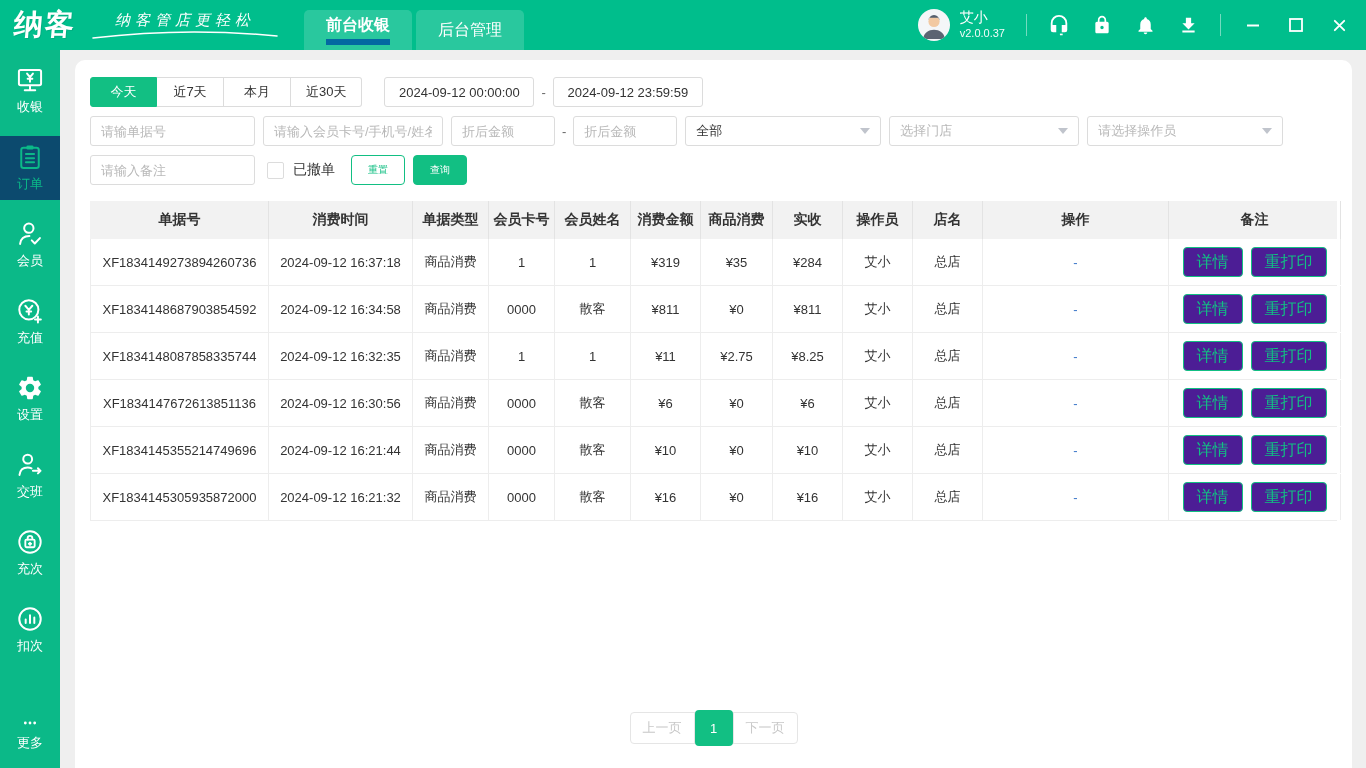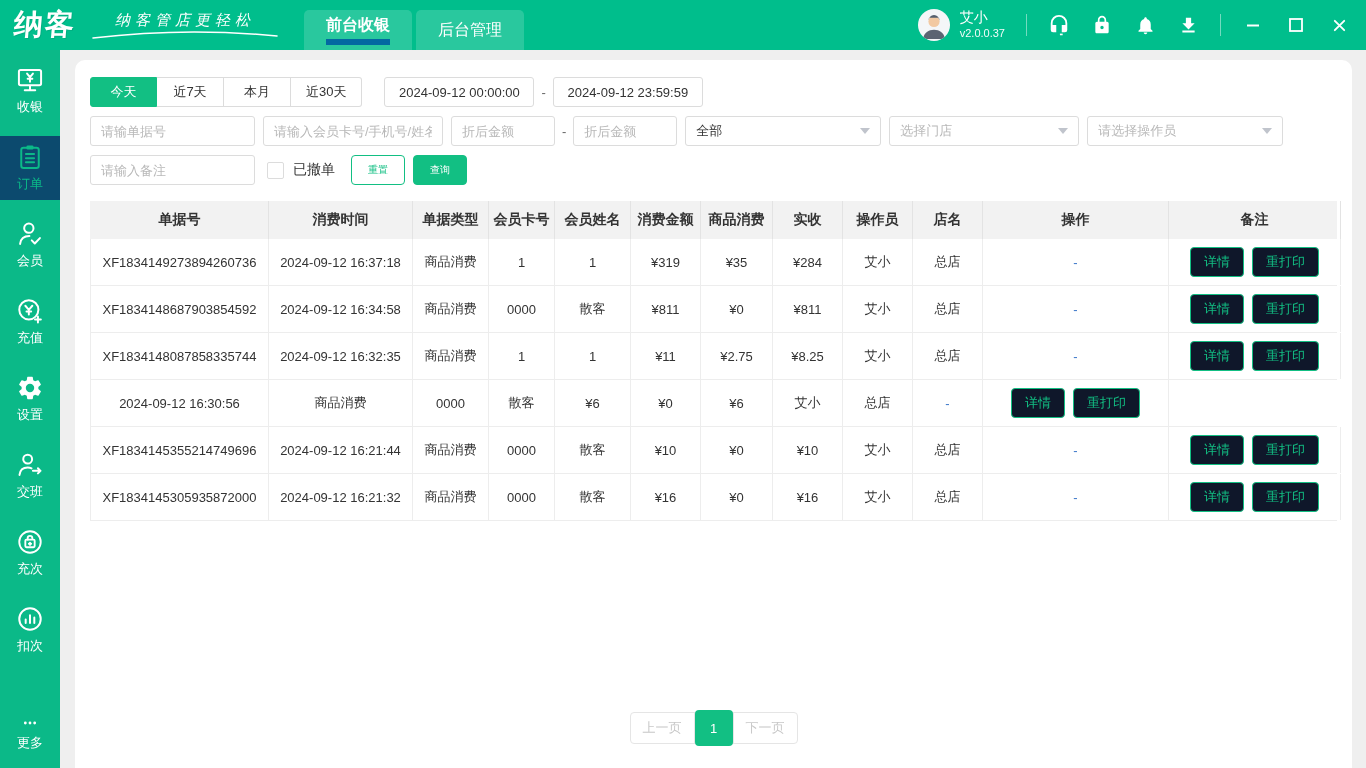--- a/index.html
+++ b/index.html
@@ -93,21 +93,21 @@
     grid-template-columns: 178px 144px 76px 66px 76px 70px 72px 70px 70px 70px 186px 172px;
     border-left: 1px solid #EDEDED; }
   .th, .td { display: flex; align-items: center; justify-content: center;
     border-right: 1px solid #EDEDED; height: 100%; font-size: 13px; color: #333;
     white-space: nowrap; overflow: hidden; }
   .thead { background: #F2F2F2; height: 38px; border-left-color: #F2F2F2; }
   .thead .th { font-weight: bold; font-size: 14px; border-right-color: #E3E3E3; }
   .row { height: 47px; border-bottom: 1px solid #EDEDED; }
   .td.remark { color: #3D77C9; }
   .btn-mini { height: 30px; padding: 0 13px; border: 1px solid #12BF83; border-radius: 4px;
-    background: #0f172a; color: #12BF83; font-size: 13px; cursor: pointer; font-family: inherit; }
+    background: #4c1d95; color: #12BF83; font-size: 16px; cursor: pointer; font-family: inherit; }
   .td.ops { gap: 8px; }
 
   
   .pagination { position: absolute; left: 0; right: 0; bottom: 24px;
     display: flex; justify-content: center; }
   .pg { display: flex; align-items: center; border: 1px solid #E5E5E5; border-radius: 4px; background: #fff; }
   .pg-btn { min-width: 64px; height: 30px; display: flex; align-items: center; justify-content: center;
     font-size: 13px; color: #C8C8C8; cursor: default; }
   .pg-btn.next { border-left: 1px solid #E5E5E5; }
   .pg-btn.prev { border-right: 1px solid #E5E5E5; }
@@ -379,20 +379,21 @@
           <div class="td">艾小</div>
           <div class="td">总店</div>
           <div class="td remark">-</div>
           <div class="td ops">
             <button class="btn-mini">详情</button>
             <button class="btn-mini">重打印</button>
           </div>
         </div>
 
         <div class="trow row">
+          <div class="td">XF1834147672613851136</div>
           <div class="td">2024-09-12 16:30:56</div>
           <div class="td">商品消费</div>
           <div class="td">0000</div>
           <div class="td">散客</div>
           <div class="td">¥6</div>
           <div class="td">¥0</div>
           <div class="td">¥6</div>
           <div class="td">艾小</div>
           <div class="td">总店</div>
           <div class="td remark">-</div>

